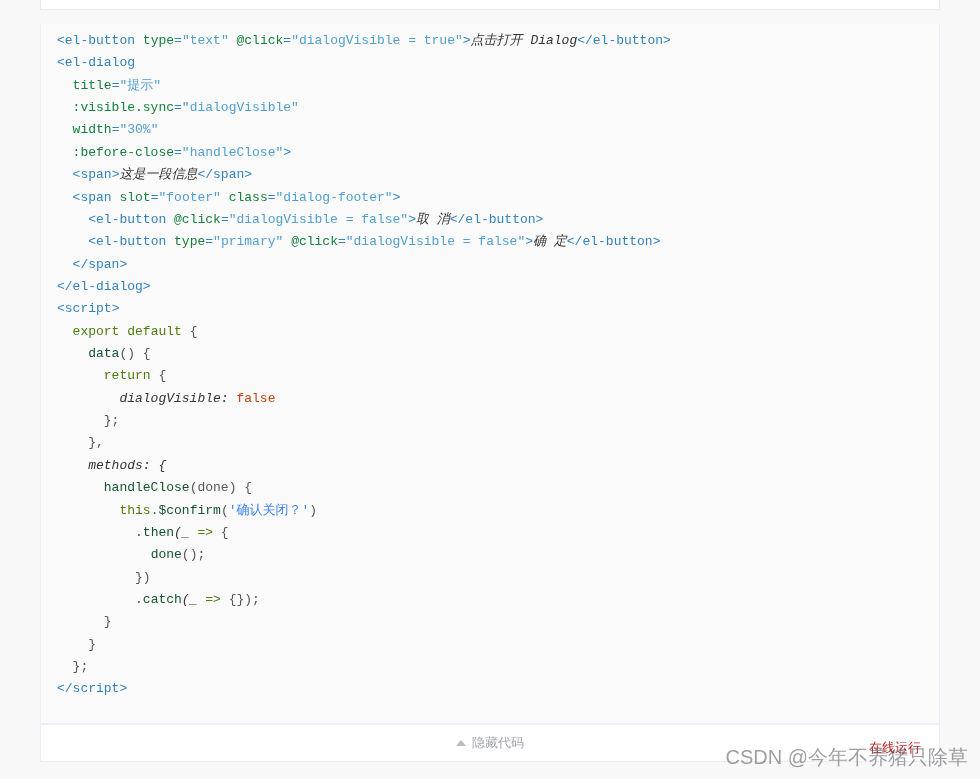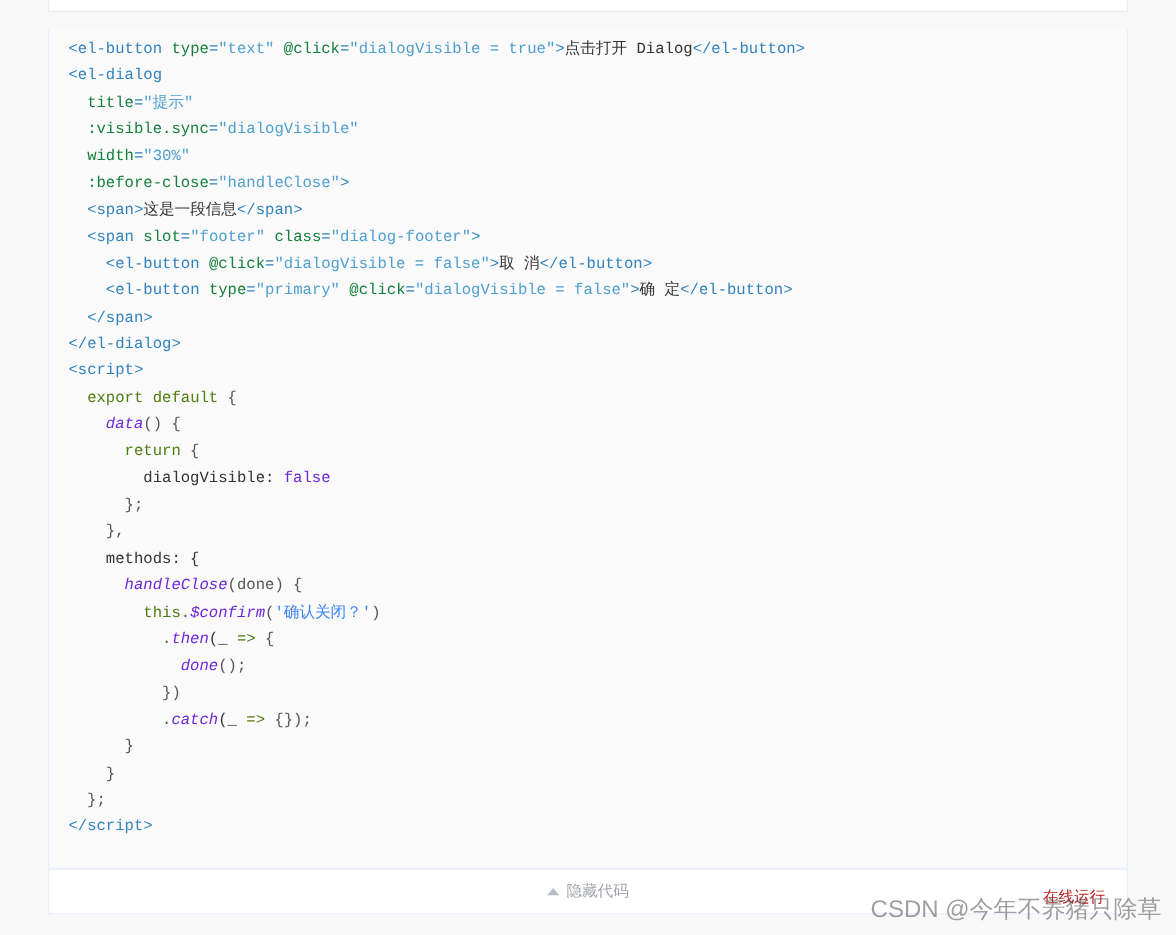--- a/index.html
+++ b/index.html
@@ -62,23 +62,23 @@
     right: 18px;
     color: #b91c1c;
     font-size: 13px;
     bottom: 4px;
   }
   
   .tag   { color: #3182bd; }
   .attr  { color: #15803d; }
   .str   { color: #4f9fcf; }
   .kw    { color: #4d7c0f; }
-  .fn    { color: #6d28d9; font-style: italic; }
-  .bool  { color: #6d28d9; }
-  .txt   { color: #333; }
+  .fn    { color: #14532d; }
+  .bool  { color: #c2410c; }
+  .txt   { color: #333; font-style: italic; }
   .punc  { color: #555; }
   .lit   { color:#3b82f6;text-align:center;}
 
   .watermark {
     position: absolute;
     right: 12px;
     bottom: 8px;
     color: rgba(80,80,80,0.55);
     font-size: 20px;
     font-family: "Microsoft YaHei", sans-serif;

